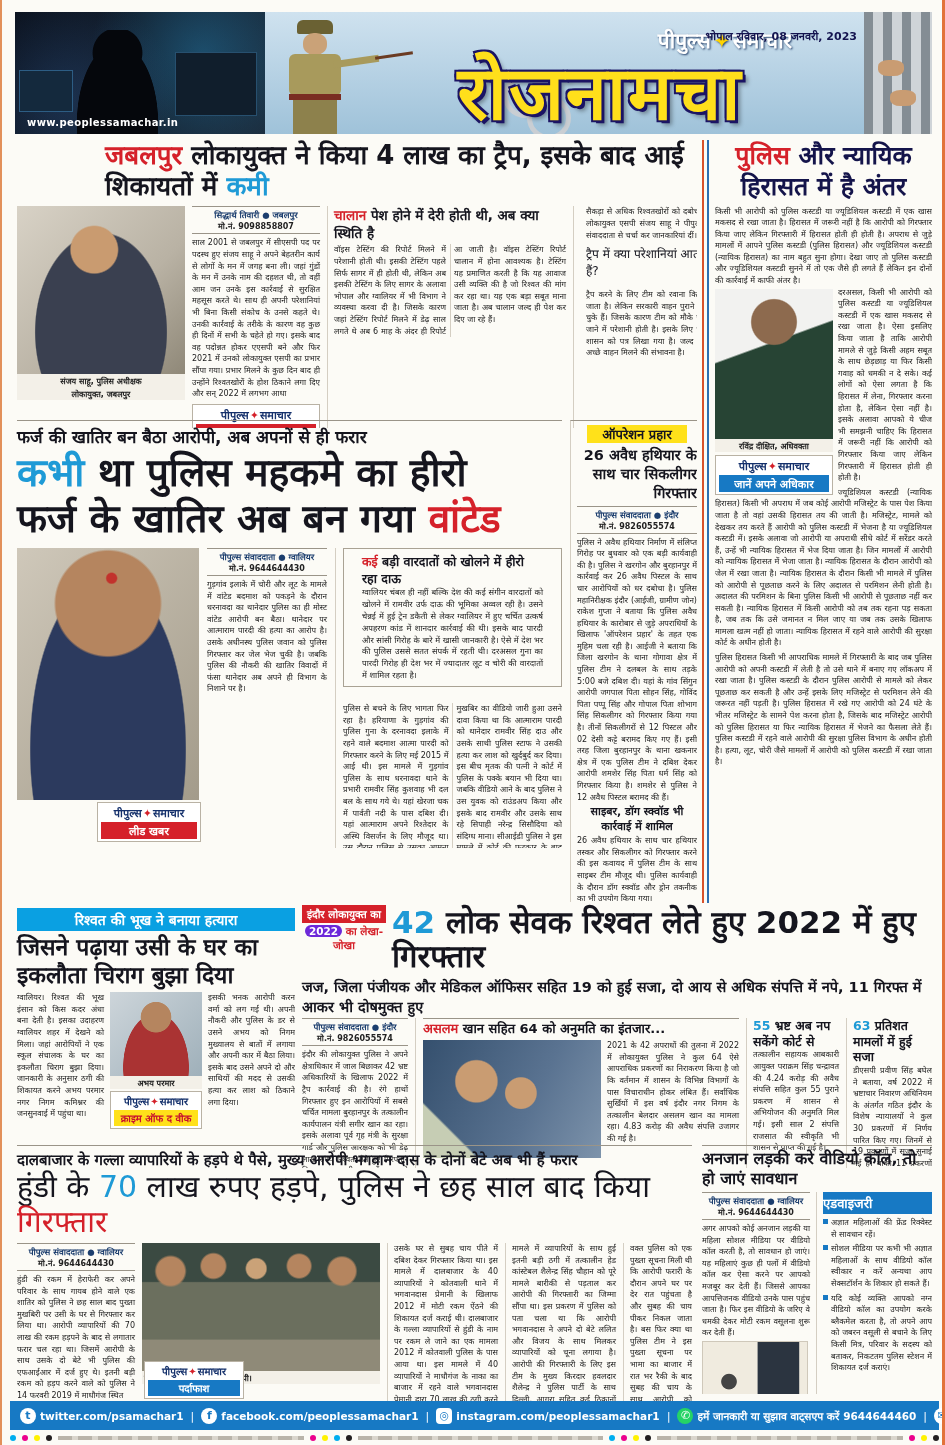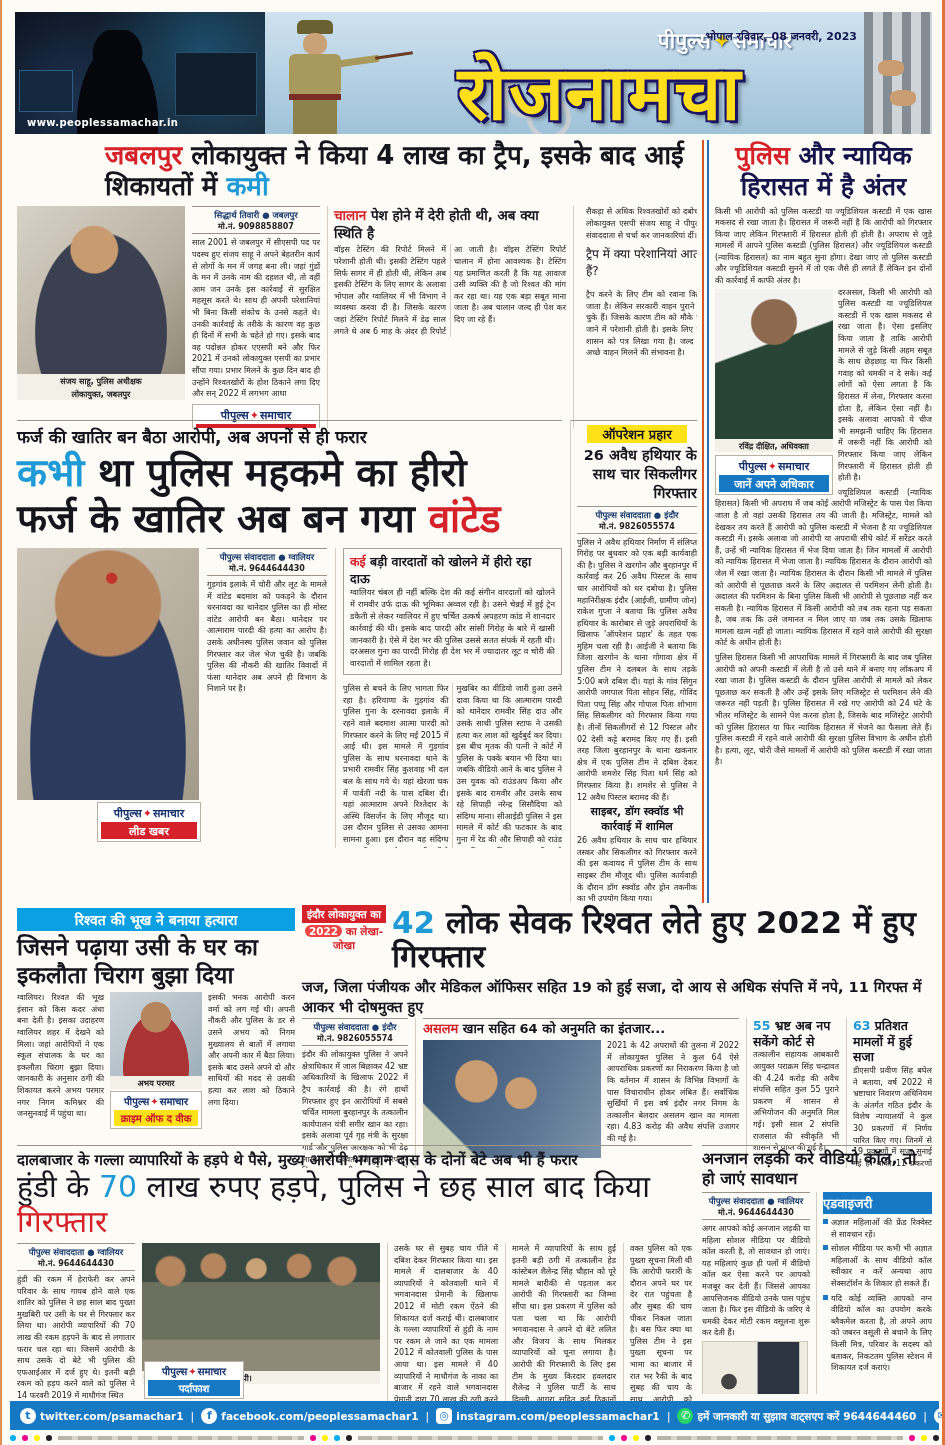--- a/index.html
+++ b/index.html
@@ -78,21 +78,21 @@
   .kicker{font-size:17px;font-weight:bold;color:#15151e;padding:4px 0 2px;}
   .w-h1,.w-h2{font-size:39px;font-weight:bold;color:#15151e;line-height:1.18;}
   .w-row{display:flex;gap:8px;margin-top:6px;height:300px;overflow:hidden;}
   .w-photo{width:182px;flex:none;position:relative;}
   .daau-img{height:252px;background:
       radial-gradient(circle at 52% 12%,#c2322c 0 2%,transparent 2.6%),
       radial-gradient(circle at 50% 22%,#b5855f 0 24%,transparent 25%),
       radial-gradient(ellipse at 50% 80%,#2c3a5e 0 60%,transparent 61%),
       linear-gradient(130deg,#cfc8ba,#a39b8a);}
   .w-brand{position:absolute;right:-2px;bottom:6px;width:96px;}
-  .daau-box{border:1px solid #a9a294;padding:4px 6px;margin-bottom:8px;}
+  .daau-box{border:1px solid #a9a294;padding:4px 18px;margin-bottom:16px;}
   .daau-box .db-h{font-size:12.5px;font-weight:bold;color:#15151e;}
   .cols2{column-count:2;column-gap:8px;column-rule:1px solid #d4cec2;}
   
   .prahar{position:absolute;left:568px;top:420px;width:127px;height:482px;border-top:1px solid #9a9488;
     border-left:1px solid #d4cec2;padding-left:6px;box-sizing:border-box;overflow:hidden;}
   .p-tag{background:#ffe11a;color:#15151e;font-size:13px;font-weight:bold;text-align:center;margin:4px 10px 3px;}
   .p-head{font-size:14.5px;font-weight:bold;color:#15151e;text-align:right;line-height:1.3;}
   .p-sub{font-size:11px;font-weight:bold;text-align:center;color:#15151e;margin:0 0 2px;}
   
   .murder{position:absolute;left:15px;top:908px;width:278px;height:230px;}
@@ -102,21 +102,21 @@
   .abhay-img{height:84px;background:
       radial-gradient(circle at 50% 30%,#b5855f 0 20%,transparent 21%),
       radial-gradient(ellipse at 50% 90%,#a33 0 50%,transparent 51%),
       linear-gradient(135deg,#cdd5da,#9fb0ba);}
   
   .lok{position:absolute;left:300px;top:905px;width:630px;height:233px;}
   .lok-top{display:flex;gap:6px;align-items:flex-start;}
   .lok-redbox{width:84px;flex:none;}
   .lr-1{background:#d5212a;color:#fff;font-size:10.5px;font-weight:bold;text-align:center;padding:2px 1px;}
   .lr-2{font-size:10.5px;font-weight:bold;color:#d5212a;text-align:center;padding:1px 0;}
-  .lr-2 .yr{background:#ef4444;color:#fff;border-radius:7px;padding:0 4px;}
+  .lr-2 .yr{background:#6d28d9;color:#fff;border-radius:7px;padding:0 4px;}
   .h42{font-size:31px;font-weight:bold;color:#15151e;line-height:1.1;}
   .lok-sub{font-size:14.5px;font-weight:bold;color:#15151e;margin:3px 0 2px;}
   .lok-row{display:flex;gap:7px;height:150px;overflow:hidden;}
   .aslam-h{font-size:13px;font-weight:bold;color:#15151e;border-top:1px solid #9a9488;margin-bottom:3px;}
   .cuff-img{width:178px;height:118px;flex:none;background:
       radial-gradient(circle at 30% 35%,#c99c72 0 14%,transparent 15%),
       radial-gradient(circle at 55% 45%,#c99c72 0 13%,transparent 14%),
       linear-gradient(45deg,#c6cdb4 0 18%,transparent 19%),
       linear-gradient(115deg,#35506e,#5a7391 60%,#7d93ab);}
   .c55-h,.c63-h{font-size:12.5px;font-weight:bold;color:#15151e;line-height:1.25;}

